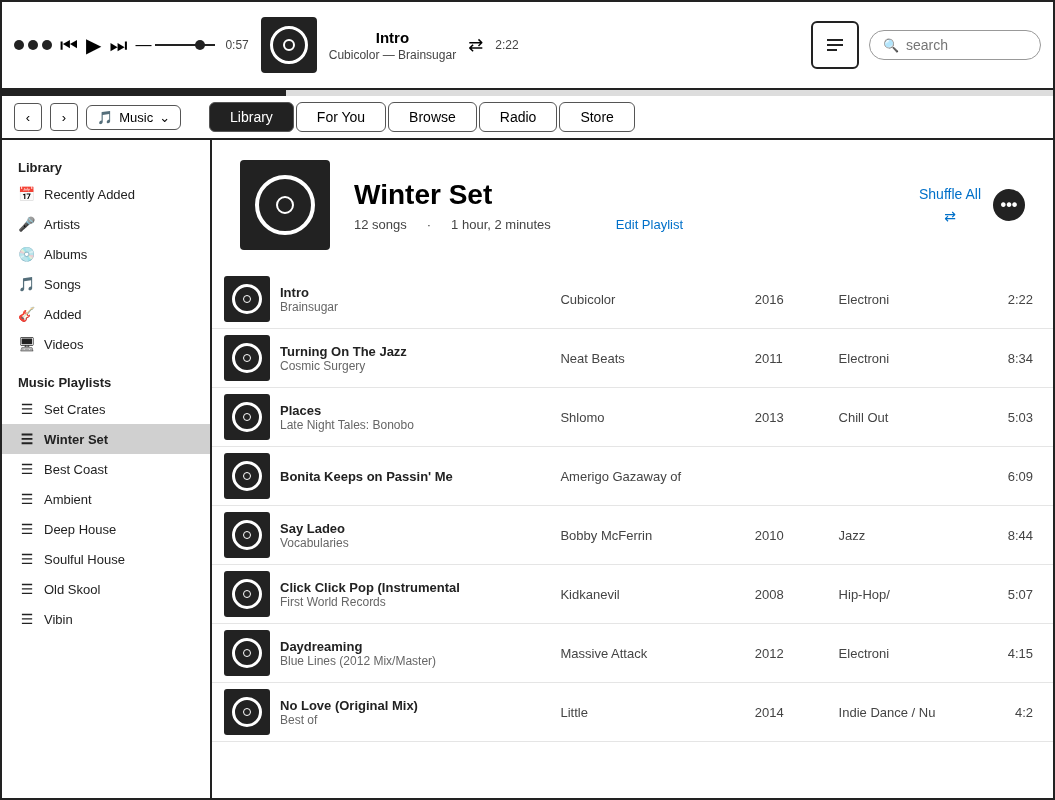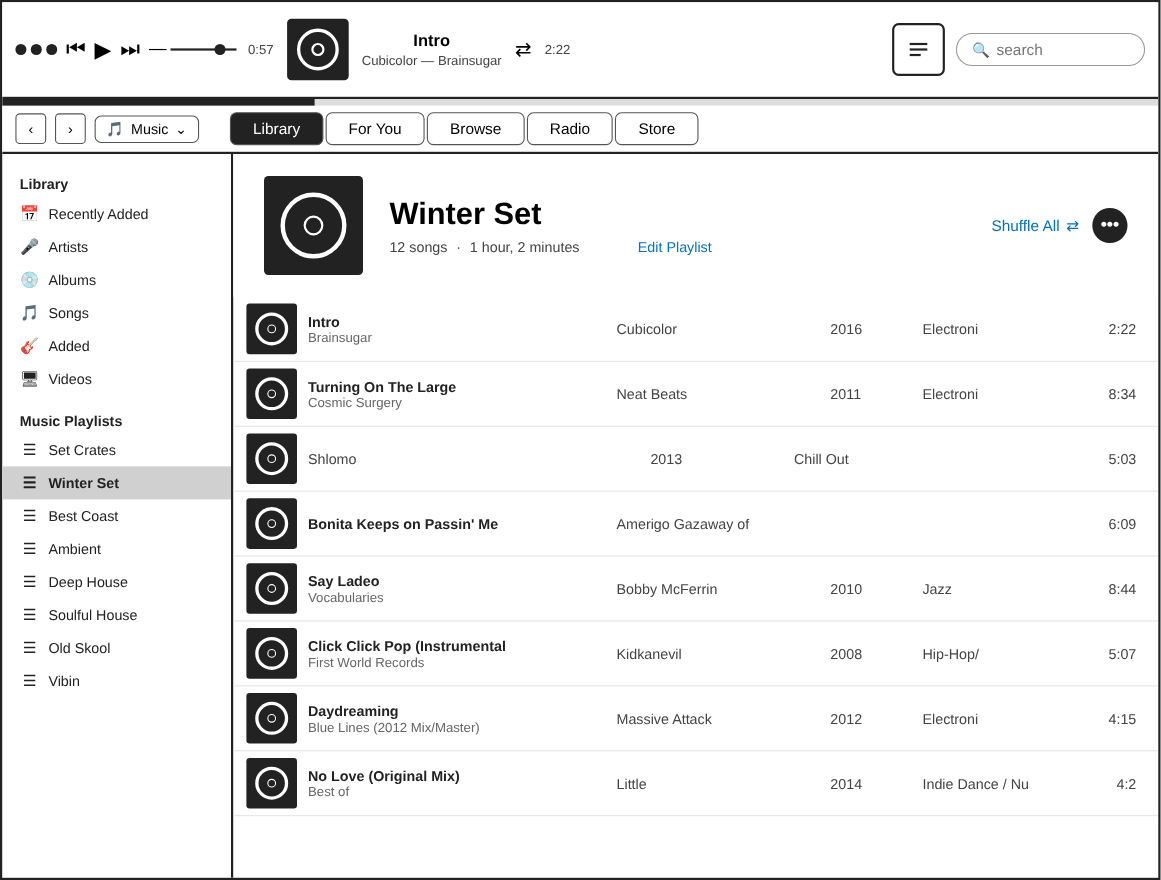--- a/index.html
+++ b/index.html
@@ -213,31 +213,31 @@
       display: flex; align-items: center; justify-content: center;
     }
     .playlist-vinyl-inner {
       width: 18px; height: 18px; border-radius: 50%; border: 2px solid #fff;
     }
     #playlist-meta { flex: 1; }
     #playlist-title {
       font-size: 28px; font-weight: 700; margin-bottom: 6px;
     }
     #playlist-stats {
-      font-size: 13px; color: #444; display: flex; align-items: center; gap: 8px;
+      font-size: 13px; color: #444; display: flex; align-items: center; gap: 20px;
     }
     #edit-playlist-link {
       color: #0070c9; cursor: pointer; text-decoration: none; font-size: 13px; padding-left: 33px;
     }
     #playlist-actions {
       display: flex; align-items: center; gap: 12px;
     }
     #shuffle-all-btn {
       display: flex; align-items: center; gap: 6px;
-      font-size: 14px; cursor: pointer; color: #0070c9; font-weight: 500;
+      font-size: 14px; cursor: pointer; color: #0070c9; font-weight: 500; flex-direction: column;
     }
     #more-btn {
       width: 32px; height: 32px; border-radius: 50%; background: #222;
       display: flex; align-items: center; justify-content: center;
       cursor: pointer; color: #fff; font-size: 20px; font-weight: 700;
     }
 
     
     #track-table {
       width: 100%;
@@ -455,34 +455,38 @@
       <div class="track-genre-col">Electroni</div>
       <div class="track-duration-col">2:22</div>
     </div>
         <div class="track-row">
       <div class="track-thumb">
         <div class="mini-vinyl">
           <div class="mini-vinyl-inner"></div>
         </div>
       </div>
       <div class="track-name-col">
-        <div class="track-name">Turning On The Large</div>
+        <div class="track-name">Turning On The Jazz</div>
         <div class="track-album">Cosmic Surgery</div>
       </div>
       <div class="track-artist-col">Neat Beats</div>
       <div class="track-year-col">2011</div>
       <div class="track-genre-col">Electroni</div>
       <div class="track-duration-col">8:34</div>
     </div>
         <div class="track-row">
       <div class="track-thumb">
         <div class="mini-vinyl">
           <div class="mini-vinyl-inner"></div>
         </div>
       </div>
+      <div class="track-name-col">
+        <div class="track-name">Places</div>
+        <div class="track-album">Late Night Tales: Bonobo</div>
+      </div>
       <div class="track-artist-col">Shlomo</div>
       <div class="track-year-col">2013</div>
       <div class="track-genre-col">Chill Out</div>
       <div class="track-duration-col">5:03</div>
     </div>
         <div class="track-row">
       <div class="track-thumb">
         <div class="mini-vinyl">
           <div class="mini-vinyl-inner"></div>
         </div>

